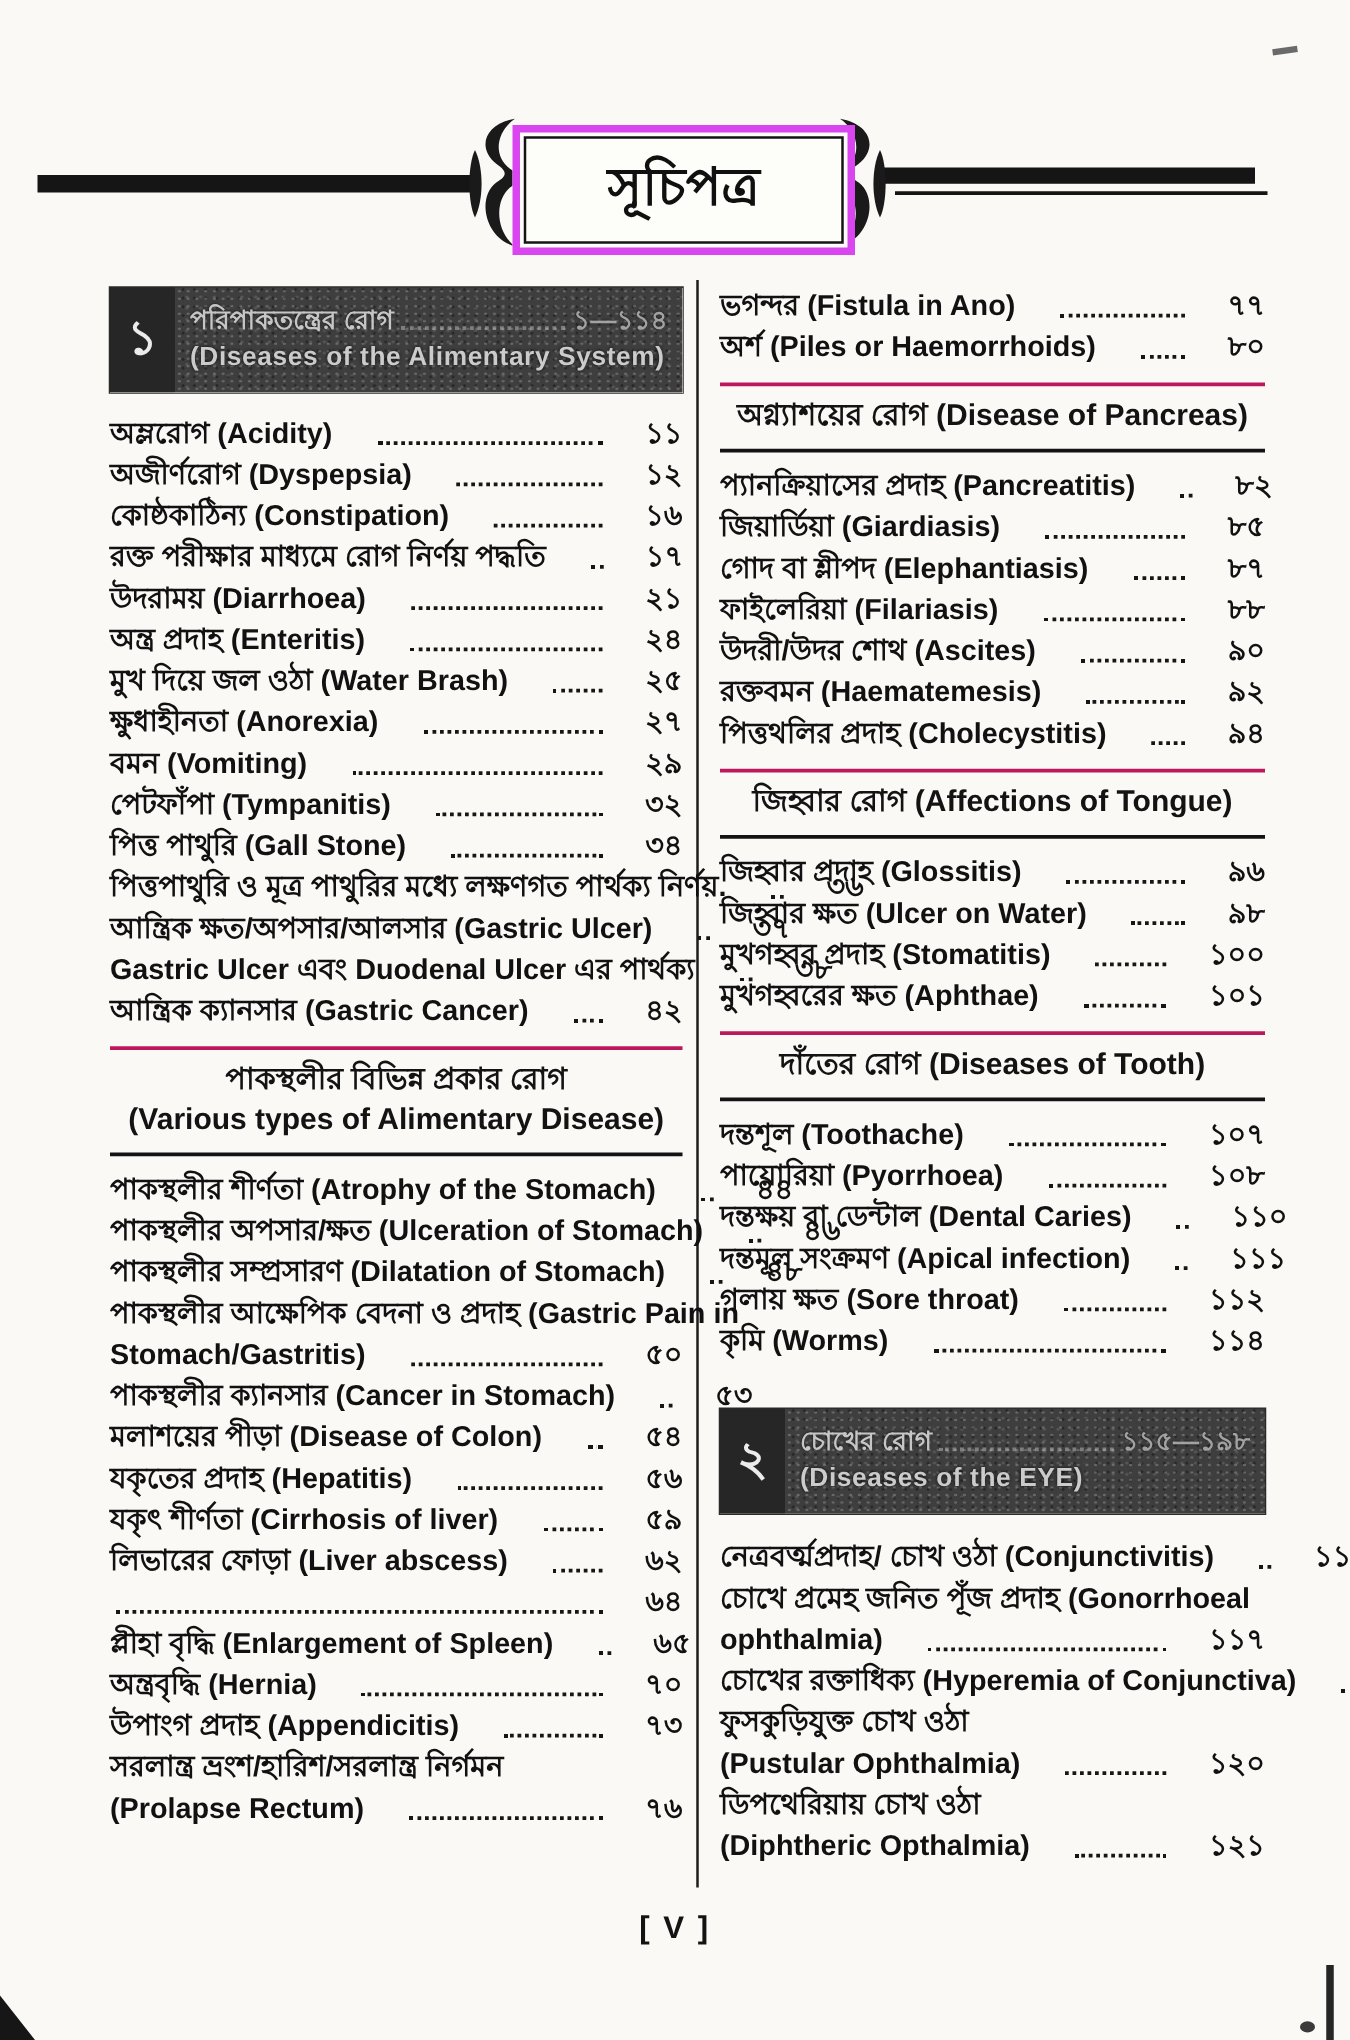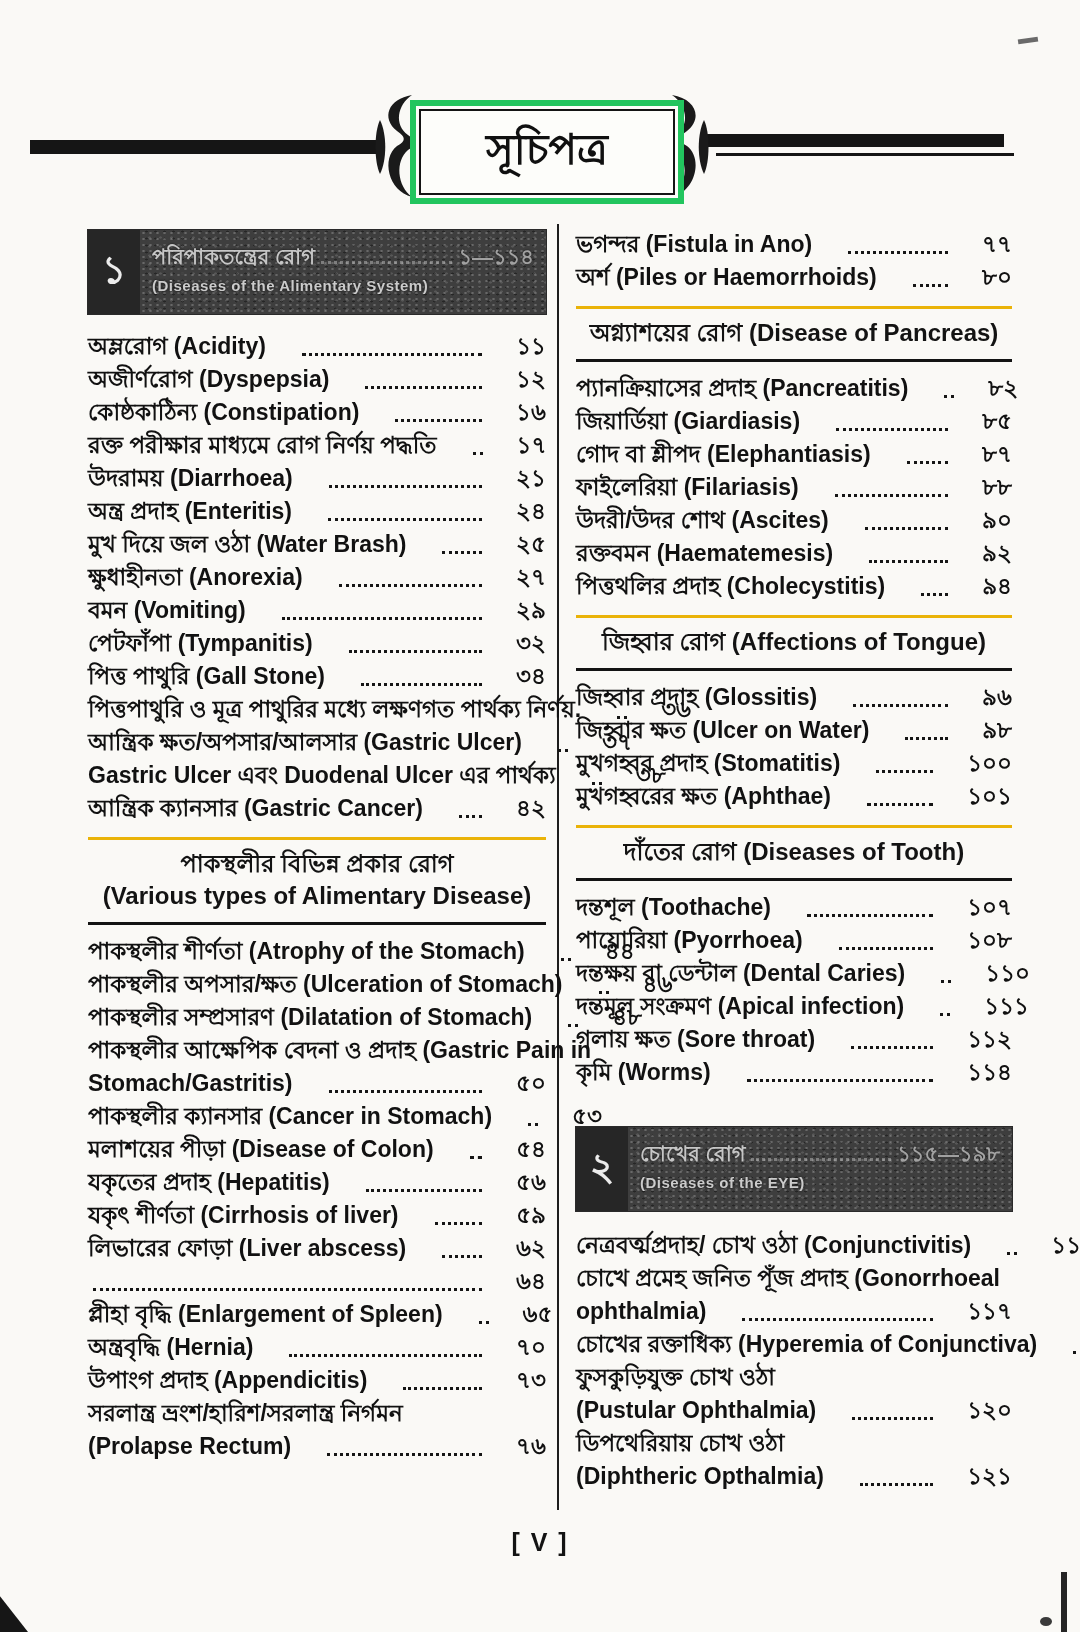--- a/index.html
+++ b/index.html
@@ -12,38 +12,38 @@
 
   
   .masthead{position:absolute;top:92px;left:0;width:100%;height:112px;}
   .bar{position:absolute;background:#151515;}
   .bar-l{left:30px;top:48px;width:352px;height:14px;}
   .bar-r{left:704px;top:42px;right:76px;height:13px;}
   .bar-r2{left:716px;top:61px;right:66px;height:3px;}
   .orn{position:absolute;top:0;width:46px;height:110px;}
   .orn-l{left:372px;}
   .orn-r{left:666px;transform:scaleX(-1);}
-  .tbox{position:absolute;left:410px;top:8px;width:262px;height:92px;border:6px solid #22c55e;background:#fdfdfa;}
+  .tbox{position:absolute;left:410px;top:8px;width:262px;height:92px;border:6px solid #d946ef;background:#fdfdfa;}
   .tbox-inner{position:absolute;inset:3px;border:2px solid #141414;display:flex;align-items:center;justify-content:center;}
   .title{font-size:42px;font-weight:bold;color:#101010;}
 
   
   .divider{position:absolute;left:557px;top:224px;width:2px;height:1286px;background:#1d1d1d;}
   .col{position:absolute;top:228px;}
   .col-left{left:88px;width:458px;}
   .col-right{left:576px;width:436px;}
 
   
   .row{display:flex;align-items:flex-end;font-size:23px;line-height:33px;font-weight:600;color:#111;white-space:nowrap;gap:31px;}
   .t{flex-shrink:0;}
   .dots{flex:1;min-width:10px;border-bottom:3px dotted #161616;margin:0 3px 7px 5px;}
   .pg{flex-shrink:0;}
 
   
-  .subhead{border-top:3px solid #eab308;border-bottom:3px solid #131313;
+  .subhead{border-top:3px solid #be185d;border-bottom:3px solid #131313;
     text-align:center;font-weight:bold;font-size:24px;line-height:32px;
     padding:8px 4px 10px;margin:12px 0 10px;}
 
   
   .chap{display:flex;height:84px;margin:38px 0 18px;box-shadow:0 0 0 1px #2a2a2a;}
   .chap:first-child{margin-top:2px;margin-bottom:16px;}
   .chapnum{width:52px;background:#262626;color:#ececec;display:flex;align-items:center;justify-content:center;
     font-size:38px;font-weight:bold;flex-shrink:0;}
   .chapbody{flex:1;padding:6px 12px 8px;display:flex;flex-direction:column;justify-content:center;
     background-color:#3e3e3e;
@@ -51,21 +51,21 @@
       radial-gradient(rgba(255,255,255,.22) 1px, transparent 1.4px),
       radial-gradient(rgba(255,255,255,.13) 1px, transparent 1.7px),
       radial-gradient(rgba(0,0,0,.38) 1px, transparent 1.5px);
     background-size:7px 6px,11px 9px,9px 7px;
     background-position:0 0,4px 3px,2px 5px;
     color:#c6c6c6;font-weight:bold;}
   .chapline1{display:flex;align-items:flex-end;font-size:21px;line-height:30px;
     text-shadow:0 0 2px rgba(15,15,15,.95),1px 1px 0 rgba(255,255,255,.07);}
   .chapdots{flex:1;min-width:8px;border-bottom:3px dotted rgba(205,205,205,.45);margin:0 6px 8px;}
   .chaprange{color:rgba(210,210,210,.72);flex-shrink:0;}
-  .chapline2{font-size:15px;line-height:28px;letter-spacing:.5px;color:#cbcbcb;
+  .chapline2{font-size:21px;line-height:28px;letter-spacing:.5px;color:#cbcbcb;
     text-shadow:0 0 3px rgba(0,0,0,.85),1px 0 0 rgba(255,255,255,.06);}
 
   
   .footer{position:absolute;left:0;right:0;top:1528px;text-align:center;
     font-size:25px;font-weight:600;letter-spacing:2px;color:#131313;}
 
   
   .art-bl{position:absolute;left:0;bottom:0;width:28px;height:42px;background:#161616;
     clip-path:polygon(0 15%,100% 100%,0 100%);}
   .art-br-line{position:absolute;right:13px;bottom:0;width:6px;height:60px;background:#252525;}

